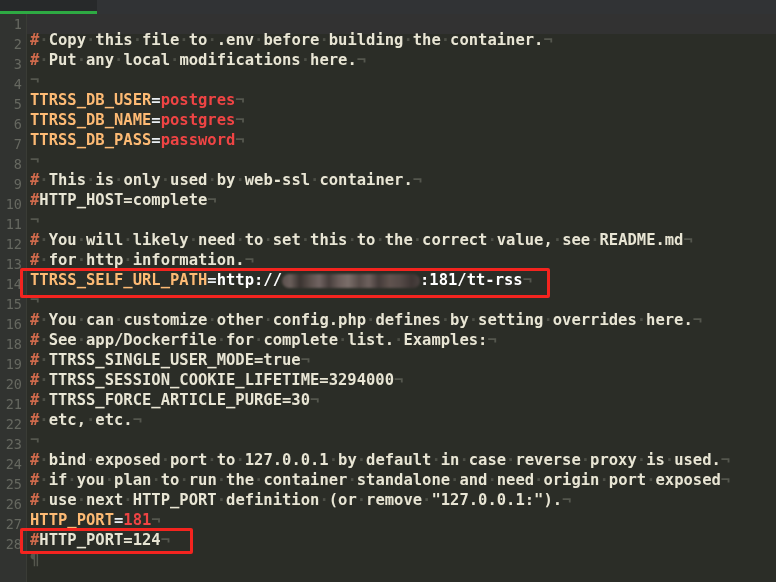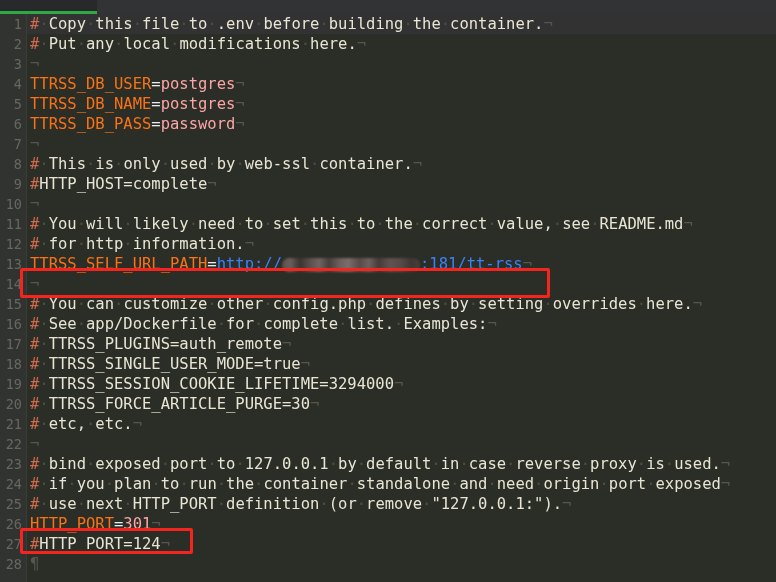--- a/index.html
+++ b/index.html
@@ -49,34 +49,35 @@
   .ln{
     position:relative; height:20px; line-height:20px; white-space:pre;
     font-size:15.5px;
   }
   .num{
     position:absolute; left:-6px; top:0; width:28px; height:20px;
     text-align:right; color:#666860; font-size:13.5px;
     font-family:"DejaVu Sans Mono", monospace;
   }
   .txt{
-    position:absolute; left:30px; top:0; white-space:pre;
+    position:absolute; left:30px; top:16px; white-space:pre;
     font-family:"DejaVu Sans Mono", monospace;
     letter-spacing:0px;
+    font-weight:bold;
   }
   
   .hash     { color:#cf6a4c; }
   .cmt      { color:#e8e5d4; }
-  .key      { color:#f97316; }
-  .val      { color:#fca5a5; }
+  .key      { color:#fdba74; }
+  .val      { color:#ef4444; }
   .eq       { color:#e9eef2; }
   .dot      { color:#4d4f47; }
   .crlf     { color:#55574e; }
   .pilcrow  { color:#55574e; }
-  .url-s    { color:#3b82f6; }
+  .url-s    { color:#ffffff; }
 
   
   .redact{
     display:inline-block; vertical-align:-3px;
     width:138px; height:14px; border-radius:7px;
     background:
       linear-gradient(90deg,
         #5b504d 0%, #6b5f5b 6%, #3a3330 13%, #594e4a 20%,
         #716462 27%, #473e3c 34%, #6a5d5a 41%, #7b6e6a 48%,
         #564b48 56%, #6e615e 63%, #443b39 70%, #60534f 78%,
@@ -116,30 +117,29 @@
         <div class="ln"><span class="num">7</span><span class="txt"><span class="crlf">¬</span></span></div>
         <div class="ln"><span class="num">8</span><span class="txt"><span class="hash">#</span><span class="dot">·</span><span class="cmt">This</span><span class="dot">·</span><span class="cmt">is</span><span class="dot">·</span><span class="cmt">only</span><span class="dot">·</span><span class="cmt">used</span><span class="dot">·</span><span class="cmt">by</span><span class="dot">·</span><span class="cmt">web-ssl</span><span class="dot">·</span><span class="cmt">container.</span><span class="crlf">¬</span></span></div>
         <div class="ln"><span class="num">9</span><span class="txt"><span class="hash">#</span><span class="cmt">HTTP_HOST=complete</span><span class="crlf">¬</span></span></div>
         <div class="ln"><span class="num">10</span><span class="txt"><span class="crlf">¬</span></span></div>
         <div class="ln"><span class="num">11</span><span class="txt"><span class="hash">#</span><span class="dot">·</span><span class="cmt">You</span><span class="dot">·</span><span class="cmt">will</span><span class="dot">·</span><span class="cmt">likely</span><span class="dot">·</span><span class="cmt">need</span><span class="dot">·</span><span class="cmt">to</span><span class="dot">·</span><span class="cmt">set</span><span class="dot">·</span><span class="cmt">this</span><span class="dot">·</span><span class="cmt">to</span><span class="dot">·</span><span class="cmt">the</span><span class="dot">·</span><span class="cmt">correct</span><span class="dot">·</span><span class="cmt">value,</span><span class="dot">·</span><span class="cmt">see</span><span class="dot">·</span><span class="cmt">README.md</span><span class="crlf">¬</span></span></div>
         <div class="ln"><span class="num">12</span><span class="txt"><span class="hash">#</span><span class="dot">·</span><span class="cmt">for</span><span class="dot">·</span><span class="cmt">http</span><span class="dot">·</span><span class="cmt">information.</span><span class="crlf">¬</span></span></div>
         <div class="ln"><span class="num">13</span><span class="txt"><span class="key">TTRSS_SELF_URL_PATH</span><span class="eq">=</span><span class="url-s">http://</span><span class="redact"></span><span class="url-s">:181</span><span class="url-s">/tt-rss</span><span class="crlf">¬</span></span></div>
         <div class="ln"><span class="num">14</span><span class="txt"><span class="crlf">¬</span></span></div>
         <div class="ln"><span class="num">15</span><span class="txt"><span class="hash">#</span><span class="dot">·</span><span class="cmt">You</span><span class="dot">·</span><span class="cmt">can</span><span class="dot">·</span><span class="cmt">customize</span><span class="dot">·</span><span class="cmt">other</span><span class="dot">·</span><span class="cmt">config.php</span><span class="dot">·</span><span class="cmt">defines</span><span class="dot">·</span><span class="cmt">by</span><span class="dot">·</span><span class="cmt">setting</span><span class="dot">·</span><span class="cmt">overrides</span><span class="dot">·</span><span class="cmt">here.</span><span class="crlf">¬</span></span></div>
         <div class="ln"><span class="num">16</span><span class="txt"><span class="hash">#</span><span class="dot">·</span><span class="cmt">See</span><span class="dot">·</span><span class="cmt">app/Dockerfile</span><span class="dot">·</span><span class="cmt">for</span><span class="dot">·</span><span class="cmt">complete</span><span class="dot">·</span><span class="cmt">list.</span><span class="dot">·</span><span class="cmt">Examples:</span><span class="crlf">¬</span></span></div>
-        <div class="ln"><span class="num">17</span><span class="txt"><span class="hash">#</span><span class="dot">·</span><span class="cmt">TTRSS_PLUGINS=auth_remote</span><span class="crlf">¬</span></span></div>
         <div class="ln"><span class="num">18</span><span class="txt"><span class="hash">#</span><span class="dot">·</span><span class="cmt">TTRSS_SINGLE_USER_MODE=true</span><span class="crlf">¬</span></span></div>
         <div class="ln"><span class="num">19</span><span class="txt"><span class="hash">#</span><span class="dot">·</span><span class="cmt">TTRSS_SESSION_COOKIE_LIFETIME=3294000</span><span class="crlf">¬</span></span></div>
         <div class="ln"><span class="num">20</span><span class="txt"><span class="hash">#</span><span class="dot">·</span><span class="cmt">TTRSS_FORCE_ARTICLE_PURGE=30</span><span class="crlf">¬</span></span></div>
         <div class="ln"><span class="num">21</span><span class="txt"><span class="hash">#</span><span class="dot">·</span><span class="cmt">etc,</span><span class="dot">·</span><span class="cmt">etc.</span><span class="crlf">¬</span></span></div>
         <div class="ln"><span class="num">22</span><span class="txt"><span class="crlf">¬</span></span></div>
         <div class="ln"><span class="num">23</span><span class="txt"><span class="hash">#</span><span class="dot">·</span><span class="cmt">bind</span><span class="dot">·</span><span class="cmt">exposed</span><span class="dot">·</span><span class="cmt">port</span><span class="dot">·</span><span class="cmt">to</span><span class="dot">·</span><span class="cmt">127.0.0.1</span><span class="dot">·</span><span class="cmt">by</span><span class="dot">·</span><span class="cmt">default</span><span class="dot">·</span><span class="cmt">in</span><span class="dot">·</span><span class="cmt">case</span><span class="dot">·</span><span class="cmt">reverse</span><span class="dot">·</span><span class="cmt">proxy</span><span class="dot">·</span><span class="cmt">is</span><span class="dot">·</span><span class="cmt">used.</span><span class="crlf">¬</span></span></div>
         <div class="ln"><span class="num">24</span><span class="txt"><span class="hash">#</span><span class="dot">·</span><span class="cmt">if</span><span class="dot">·</span><span class="cmt">you</span><span class="dot">·</span><span class="cmt">plan</span><span class="dot">·</span><span class="cmt">to</span><span class="dot">·</span><span class="cmt">run</span><span class="dot">·</span><span class="cmt">the</span><span class="dot">·</span><span class="cmt">container</span><span class="dot">·</span><span class="cmt">standalone</span><span class="dot">·</span><span class="cmt">and</span><span class="dot">·</span><span class="cmt">need</span><span class="dot">·</span><span class="cmt">origin</span><span class="dot">·</span><span class="cmt">port</span><span class="dot">·</span><span class="cmt">exposed</span><span class="crlf">¬</span></span></div>
         <div class="ln"><span class="num">25</span><span class="txt"><span class="hash">#</span><span class="dot">·</span><span class="cmt">use</span><span class="dot">·</span><span class="cmt">next</span><span class="dot">·</span><span class="cmt">HTTP_PORT</span><span class="dot">·</span><span class="cmt">definition</span><span class="dot">·</span><span class="cmt">(or</span><span class="dot">·</span><span class="cmt">remove</span><span class="dot">·</span><span class="cmt">"127.0.0.1:").</span><span class="crlf">¬</span></span></div>
-        <div class="ln"><span class="num">26</span><span class="txt"><span class="key">HTTP_PORT</span><span class="eq">=</span><span class="val">301</span><span class="crlf">¬</span></span></div>
+        <div class="ln"><span class="num">26</span><span class="txt"><span class="key">HTTP_PORT</span><span class="eq">=</span><span class="val">181</span><span class="crlf">¬</span></span></div>
         <div class="ln"><span class="num">27</span><span class="txt"><span class="hash">#</span><span class="cmt">HTTP_PORT=124</span><span class="crlf">¬</span></span></div>
         <div class="ln"><span class="num">28</span><span class="txt"><span class="pilcrow">¶</span></span></div>
       </div>
 
     <div class="redbox" id="redbox-self-url"></div>
     <div class="redbox" id="redbox-http-port"></div>
   </div>
 
 </div>
 

